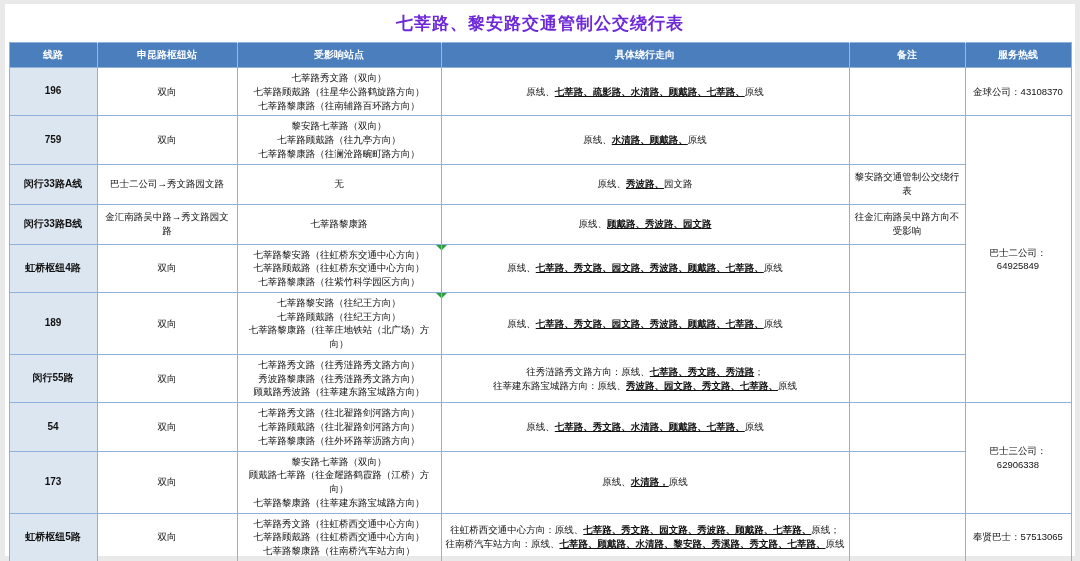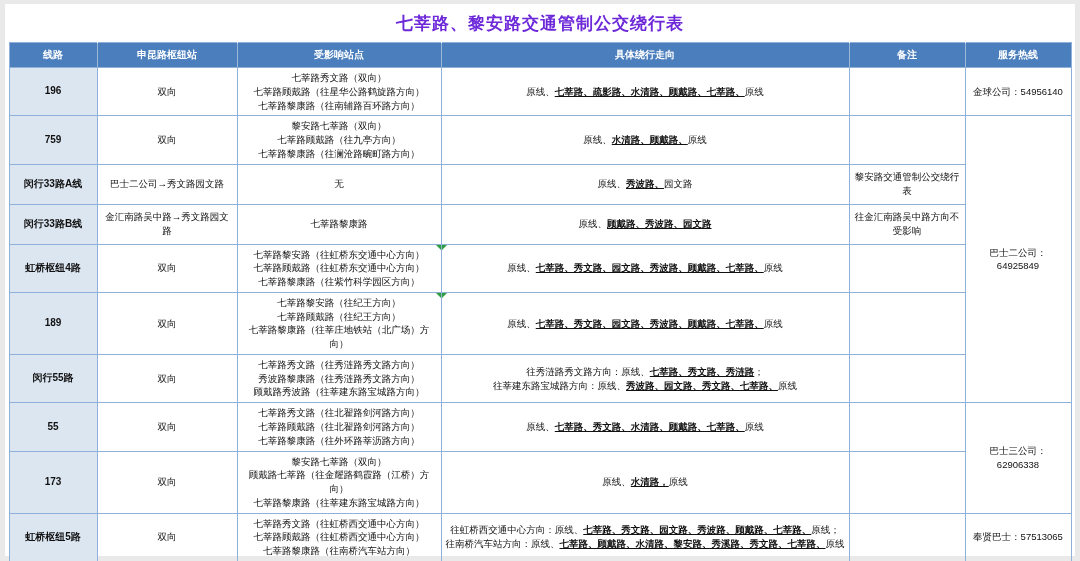--- a/index.html
+++ b/index.html
@@ -48,21 +48,21 @@
       </thead>
       <tbody>
           <tr>
             <td class="route-cell">196</td>
             <td class="dir-cell">双向</td>
             <td class="stations-cell">七莘路秀文路（双向）<br>七莘路顾戴路（往星华公路鹤旋路方向）<br>七莘路黎康路（往南辅路百环路方向）</td>
             <td class="detour-cell">
               <div class="detour-line"><span>原线、</span><span class="em">七莘路、疏影路、水清路、顾戴路、七莘路、</span><span>原线</span></div>
             </td>
             <td class="remark-cell"></td>
-            <td class="hotline-cell" rowspan="1">金球公司：54956140</td>
+            <td class="hotline-cell" rowspan="1">金球公司：43108370</td>
           </tr>
           <tr>
             <td class="route-cell">759</td>
             <td class="dir-cell">双向</td>
             <td class="stations-cell">黎安路七莘路（双向）<br>七莘路顾戴路（往九亭方向）<br>七莘路黎康路（往澜沧路畹町路方向）</td>
             <td class="detour-cell">
               <div class="detour-line"><span>原线、</span><span class="em">水清路、顾戴路、</span><span>原线</span></div>
             </td>
             <td class="remark-cell"></td>
             <td class="hotline-cell" rowspan="6">巴士二公司：64925849</td>
@@ -109,21 +109,21 @@
             <td class="route-cell">闵行55路</td>
             <td class="dir-cell">双向</td>
             <td class="stations-cell">七莘路秀文路（往秀涟路秀文路方向）<br>秀波路黎康路（往秀涟路秀文路方向）<br>顾戴路秀波路（往莘建东路宝城路方向）</td>
             <td class="detour-cell">
               <div class="detour-line"><span>往秀涟路秀文路方向：原线、</span><span class="em">七莘路、秀文路、秀涟路</span><span>；</span></div>
               <div class="detour-line"><span>往莘建东路宝城路方向：原线、</span><span class="em">秀波路、园文路、秀文路、七莘路、</span><span>原线</span></div>
             </td>
             <td class="remark-cell"></td>
           </tr>
           <tr>
-            <td class="route-cell">55</td>
+            <td class="route-cell">54</td>
             <td class="dir-cell">双向</td>
             <td class="stations-cell">七莘路秀文路（往北翟路剑河路方向）<br>七莘路顾戴路（往北翟路剑河路方向）<br>七莘路黎康路（往外环路莘沥路方向）</td>
             <td class="detour-cell">
               <div class="detour-line"><span>原线、</span><span class="em">七莘路、秀文路、水清路、顾戴路、七莘路、</span><span>原线</span></div>
             </td>
             <td class="remark-cell"></td>
             <td class="hotline-cell" rowspan="2">巴士三公司：62906338</td>
           </tr>
           <tr>
             <td class="route-cell">173</td>

